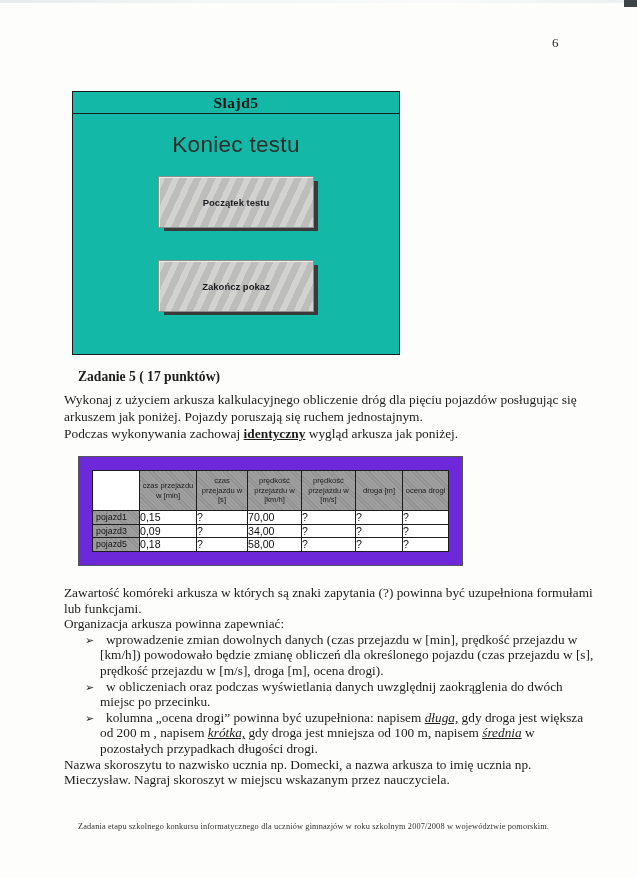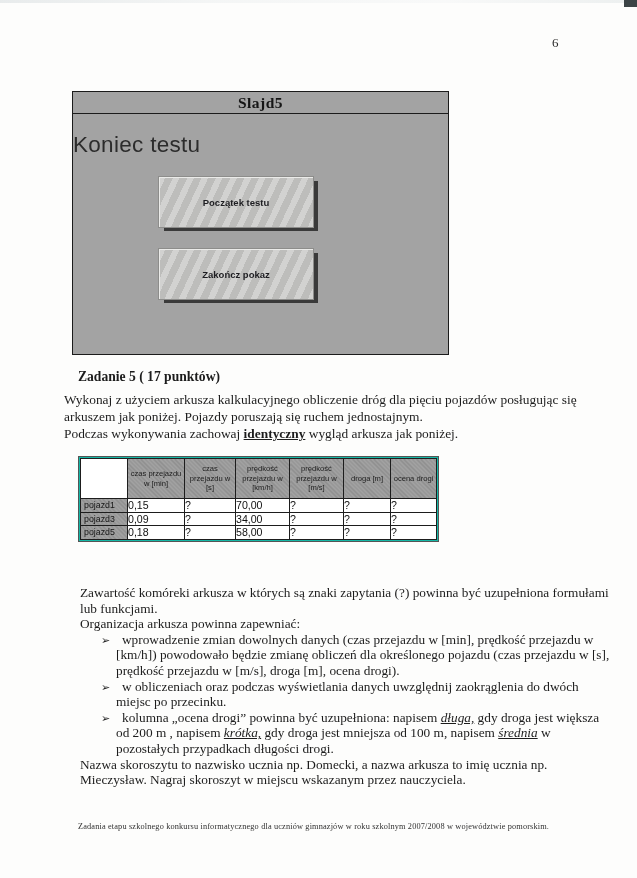--- a/index.html
+++ b/index.html
@@ -20,64 +20,64 @@
     position:absolute; right:0; top:0; width:13px; height:7px;
     background:#3c4446;
   }
   .page-number {
     position:absolute; left:552px; top:35px;
     font-size:13px; color:#2a2a2a;
   }
 
   
   .slide-box {
-    position:absolute; left:72px; top:91px; width:377px; height:264px;
-    border:1.6px solid #1b1b1b; background:#a3a3a3; box-sizing:border-box;
+    position:absolute; left:72px; top:91px; width:328px; height:264px;
+    border:1.6px solid #1b1b1b; background:#14b8a6; box-sizing:border-box;
   }
   .slide-header {
     height:21px; line-height:21px;
     border-bottom:1.6px solid #1b1b1b;
     text-align:center; font-weight:bold; font-size:15.5px; letter-spacing:.5px;
     color:#161616;
   }
   .slide-heading {
-    margin-top:18px; text-align:left;
+    margin-top:18px; text-align:center;
     font-family:"Liberation Sans", sans-serif;
     font-size:22.5px; color:#2c2c2c; letter-spacing:.3px;
   }
   .slide-btn {
     position:absolute; left:85px; width:156px; height:52px;
     background:#c7c7c5;
     background-image:repeating-linear-gradient(115deg, rgba(255,255,255,.20) 0 6px, rgba(0,0,0,.05) 6px 13px);
     border:1px solid #8d8d8b;
     box-shadow: inset 1px 1px 0 #ebebe9, 5px 4px 0 -1px #3a3a3a;
     display:flex; align-items:center; justify-content:center;
     font-family:"Liberation Sans", sans-serif;
     font-size:9.5px; font-weight:bold; color:#1e1e22;
     cursor:pointer; padding:16px;
   }
   .btn-start { top:84px; }
-  .btn-end   { top:156px; }
+  .btn-end   { top:168px; }
 
   
   .task-heading {
     position:absolute; left:78px; top:369px;
     font-size:13.6px; font-weight:bold;font-family:Liberation Serif, serif;
   }
   .intro {
     position:absolute; left:64px; top:391px; width:528px;
     font-size:13.4px; line-height:17px;
   }
   .intro p { margin:0; }
   .note-emph { font-weight:bold; text-decoration:underline; }
 
   
   .sheet-wrap {
     position:absolute; left:78px; top:456px;
-    border:1px solid #555; padding:1px; background:#14b8a6;
+    border:1px solid #555; padding:13px; background:#6d28d9;
   }
   table.sheet { border-collapse:collapse; table-layout:fixed; }
   .sheet th, .sheet td {
     border:1.4px solid #1d1d1d; box-sizing:border-box; overflow:hidden;
   }
   .sheet .hdr {
     background:#9c9c9c;
     background-image:repeating-linear-gradient(45deg, rgba(0,0,0,.10) 0 1px, rgba(255,255,255,.06) 1px 3px);
     color:#212121;
     font-family:"Liberation Sans", sans-serif;
@@ -97,21 +97,21 @@
   .sheet .cell {
     background:#fff;
     font-family:"Liberation Sans", sans-serif;
     font-size:10.6px; color:#111;
     text-align:left; height:13.5px; padding:0;
   }
 
   
   .body-text {
     position:absolute; left:64px; top:585px; width:530px;
-    font-size:13.3px; line-height:15.6px;margin-left:16px;
+    font-size:13.3px; line-height:15.6px;
   }
   .body-text p { margin:0; }
   .bullet-row { display:flex; margin-left:21px; }
   .bullet-marker { flex:0 0 15px; width:15px; font-size:11px; padding-top:1px; color:#222; }
   .bullet-text { flex:1; text-indent:6px; }
   .it { font-style:italic;text-decoration:underline; }
 
   .footer {
     position:absolute; left:78px; top:822px; width:500px;
     font-size:8.3px; color:#303030; letter-spacing:.15px;

